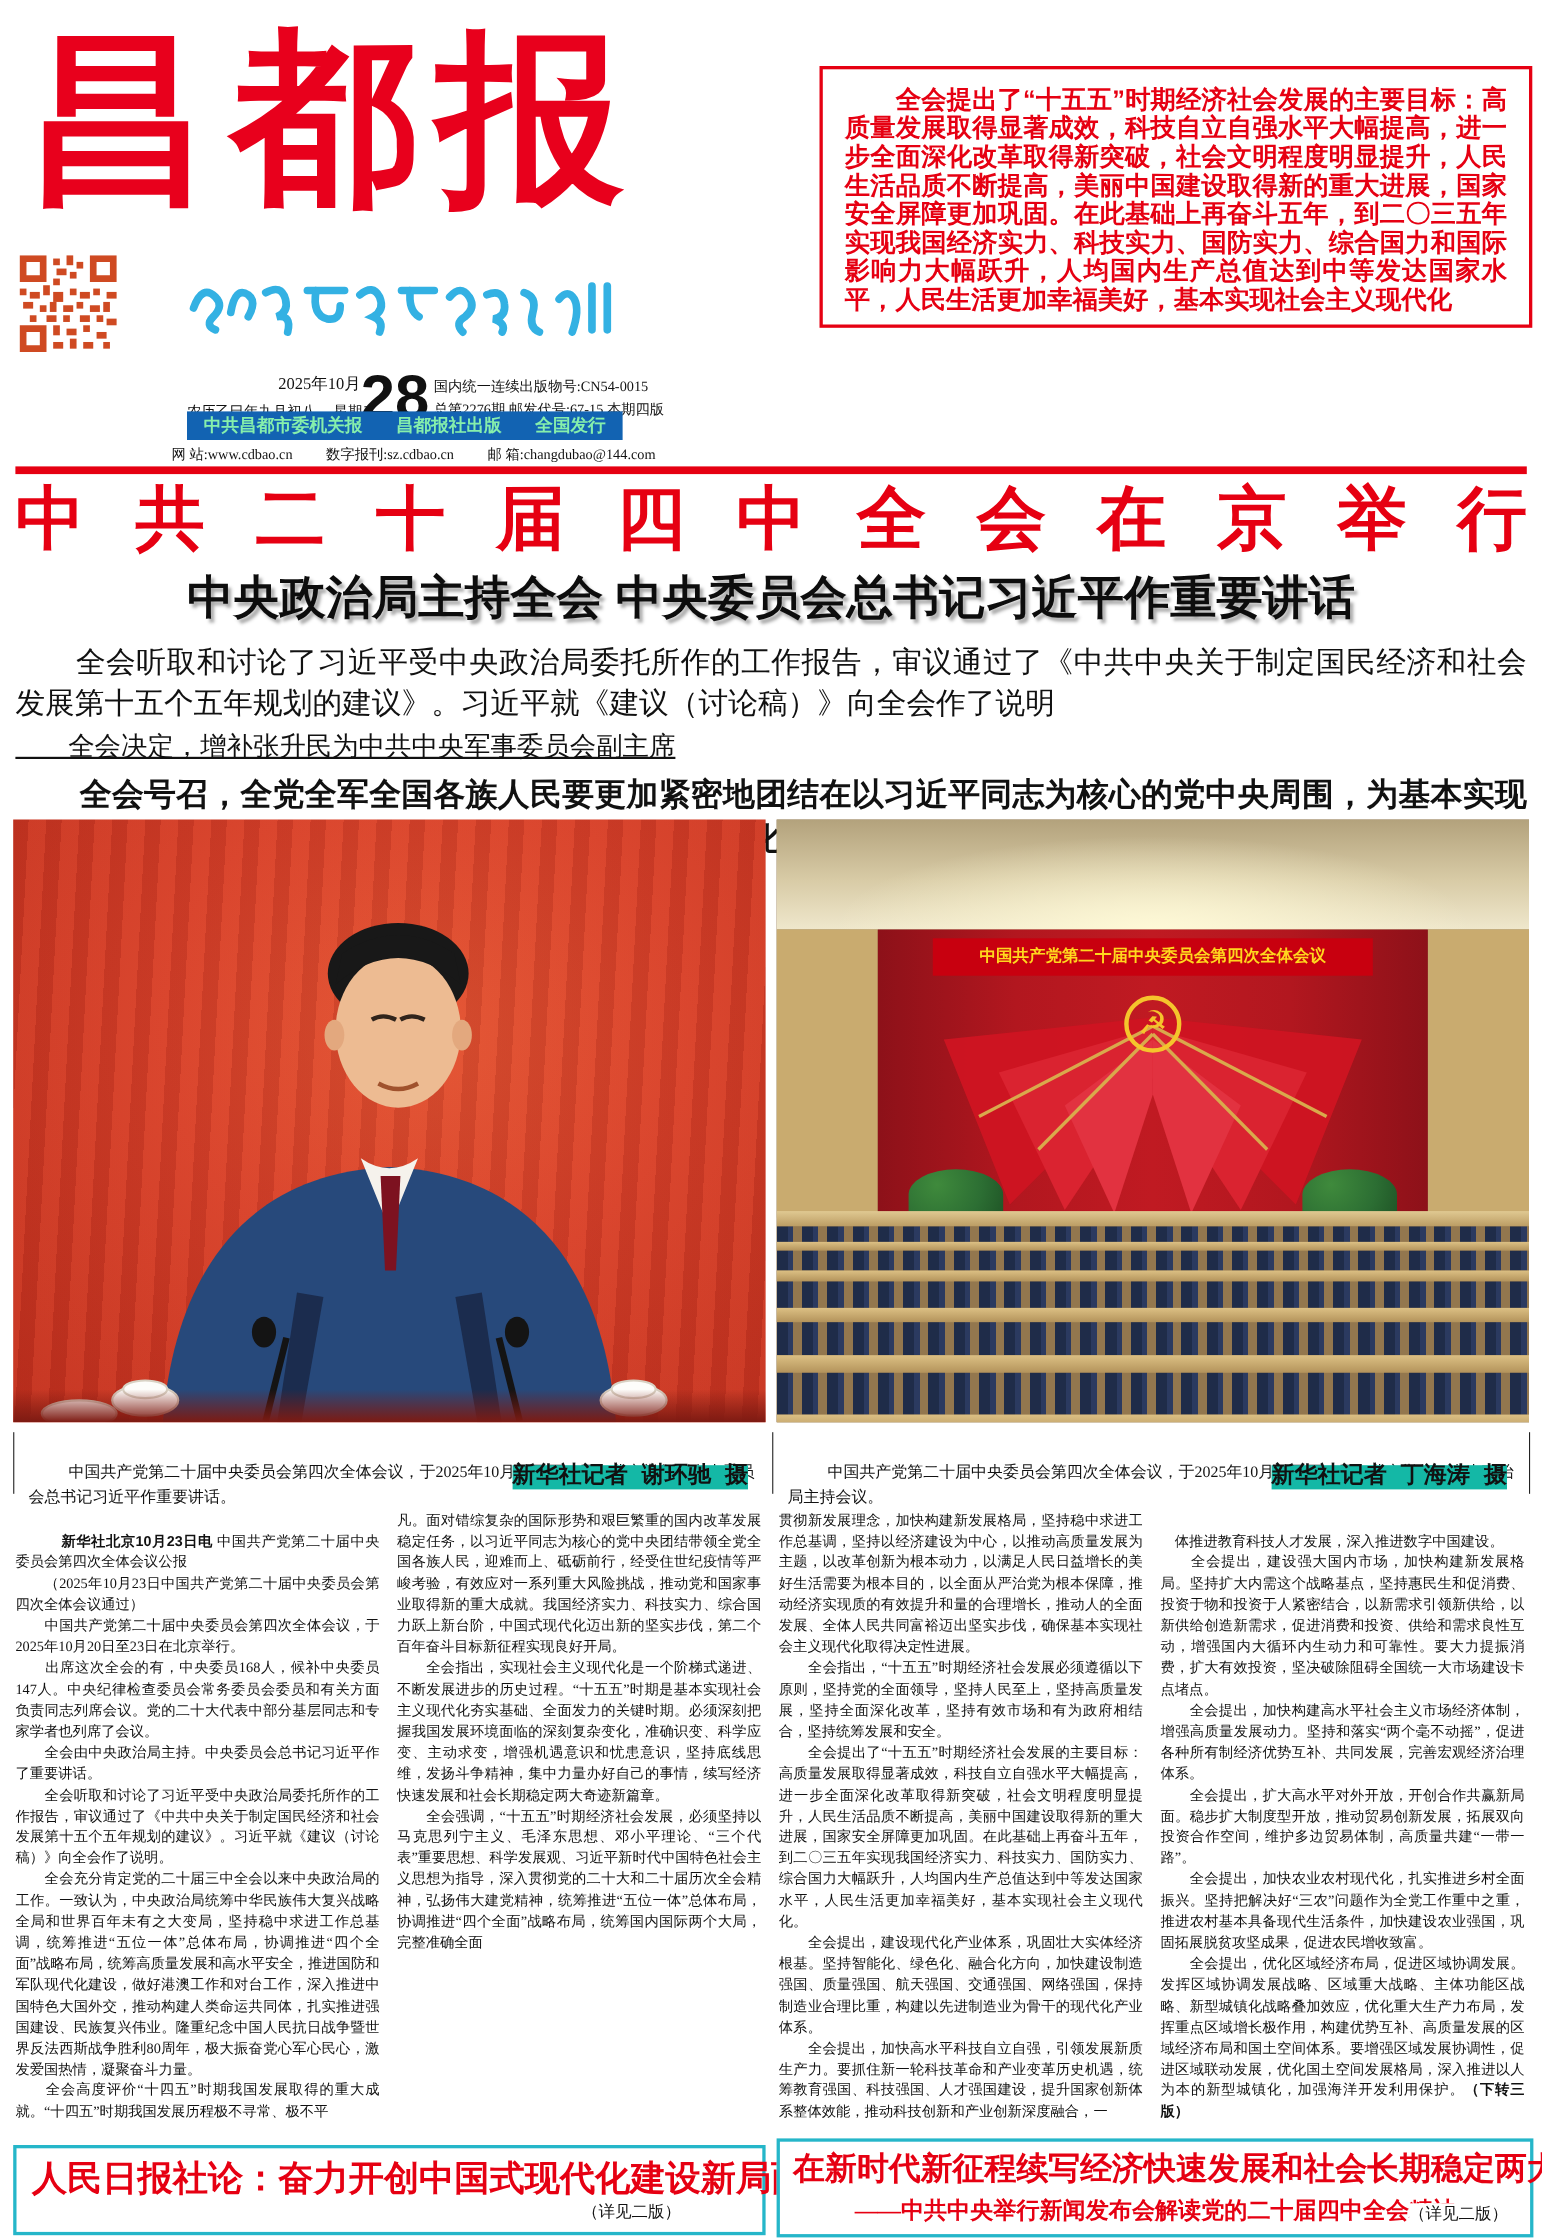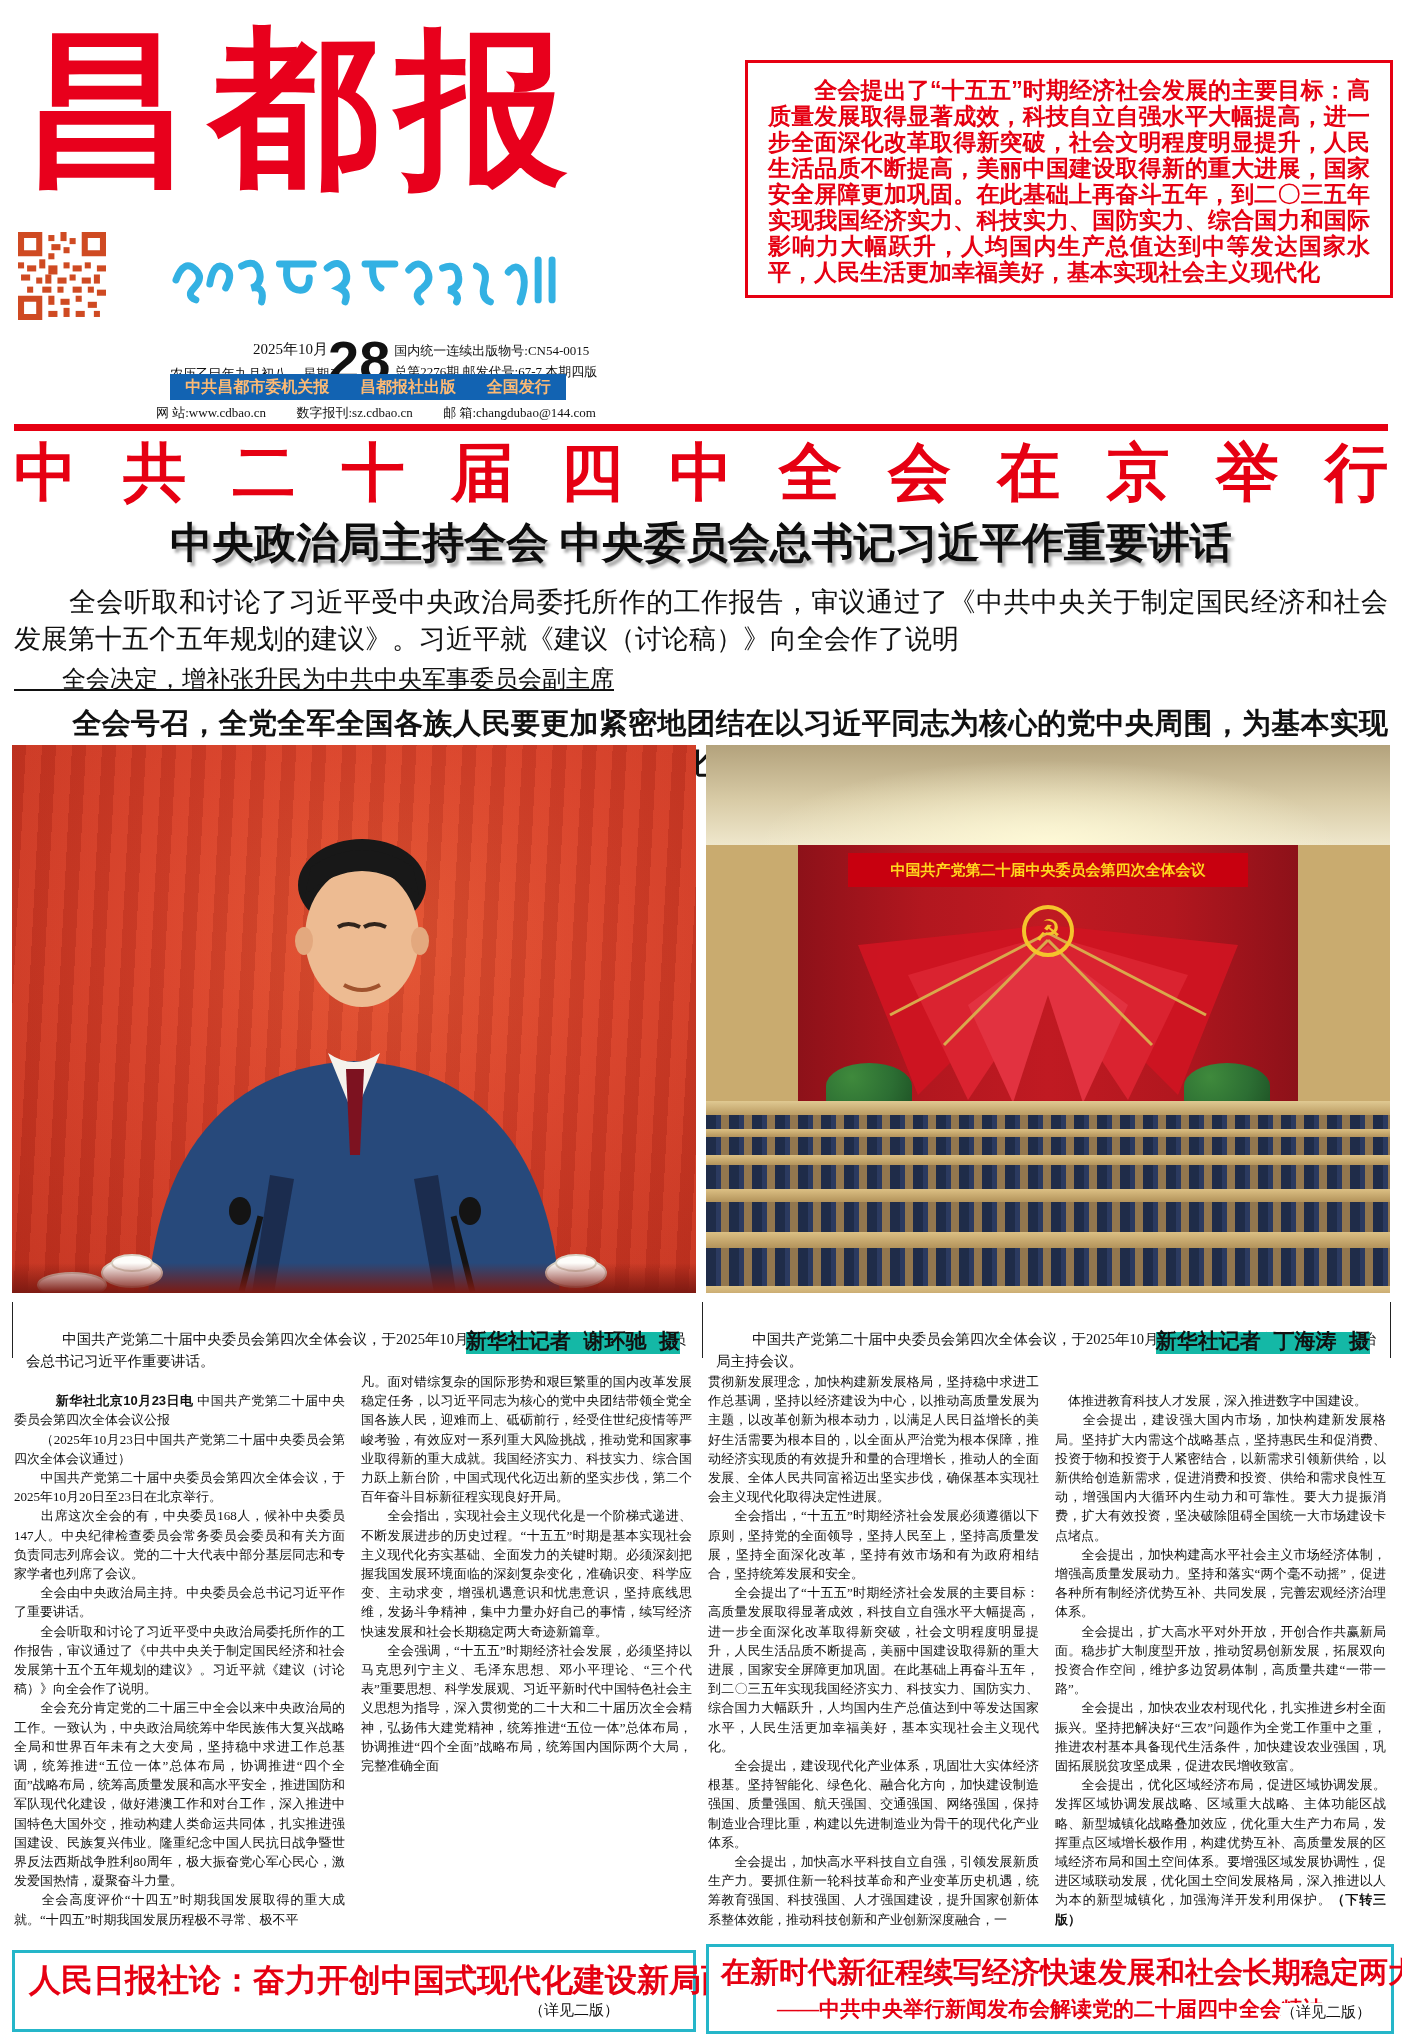--- a/index.html
+++ b/index.html
@@ -16,21 +16,21 @@
 
   .dateblock{left:170px;top:332px;width:396px;height:58px;display:flex;align-items:center;}
   .dateblock .dleft{width:158px;text-align:right;}
   .dateblock .dleft .l1{font-size:15px;margin-bottom:6px;}
   .dateblock .dleft .l2{font-size:13px;white-space:nowrap;}
   .dateblock .dmid{width:78px;text-align:center;font-family:"Liberation Sans",sans-serif;
     font-weight:bold;font-size:56px;line-height:56px;}
   .dateblock .dright{flex:1;padding-left:4px;}
   .dateblock .dright div{font-size:13px;margin:3px 0;white-space:nowrap;}
 
-  .orgbar{left:170px;top:374px;width:396px;height:26px;background:#1263b2;color:#fdba74;
+  .orgbar{left:170px;top:374px;width:396px;height:26px;background:#1263b2;color:#86efac;
     display:flex;justify-content:space-around;align-items:center;
     font-family:"Liberation Sans",sans-serif;font-weight:bold;font-size:16px;}
   .contact{left:156px;top:404px;width:440px;height:18px;display:flex;justify-content:space-between;
     font-size:13px;}
 
   .quotebox{left:745px;top:60px;width:648px;height:238px;border:3px solid #e60012;box-sizing:border-box;
     padding:14px 20px;color:#e60012;font-family:"Liberation Sans",sans-serif;font-weight:bold;
     font-size:23px;line-height:26px;text-align:justify;white-space:pre-wrap;}
 
   .redrule{left:14px;top:424px;width:1374px;height:7px;background:#e60012;}
@@ -179,21 +179,21 @@
   <div class="dleft">
     <div class="l1">2025年10月</div>
     <div class="l2">
       <span>农历乙巳年九月初八</span>
       　<span>星期二</span>
     </div>
   </div>
   <div class="dmid">28</div>
   <div class="dright">
     <div>国内统一连续出版物号:CN54-0015</div>
-    <div>总第2276期 邮发代号:67-7 本期四版</div>
+    <div>总第2276期 邮发代号:67-15 本期四版</div>
   </div>
 </div>
 
 <div class="abs orgbar">
   <span>中共昌都市委机关报</span>
   <span>昌都报社出版</span>
   <span>全国发行</span>
 </div>
 
 <div class="abs contact">

